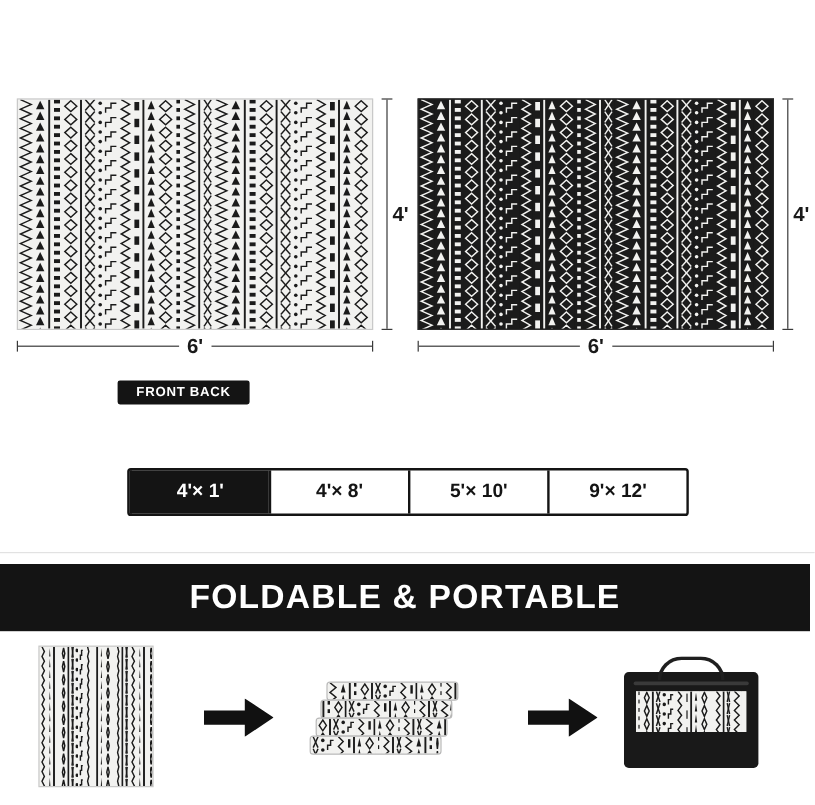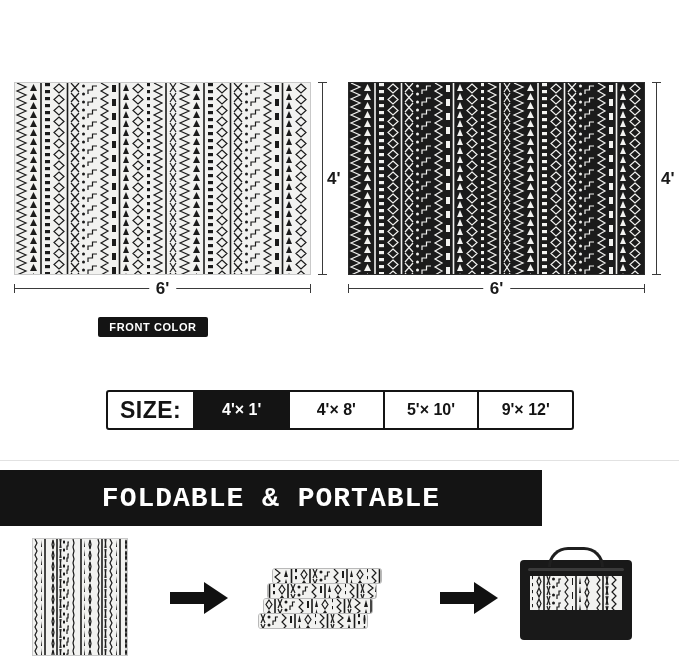--- a/index.html
+++ b/index.html
@@ -20,23 +20,22 @@
     letter-spacing: 1px;
     display: flex;
     align-items: center;
     justify-content: center;
   }
   .banner-top {
     position: absolute; left: 0; top: 0; width: 679px; height: 66px;
     font-size: 31px;
   }
   .banner-bottom {
-    position: absolute; left: 0; top: 470px; width: 542px; height: 56px;
+    position: absolute; left: 0; top: 470px; width: 675px; height: 56px;
     font-size: 28px;
-    font-family: Liberation Mono, monospace;
   }
   .banner span { display: block; }
 
   
   .rug-wrap { position: absolute; }
   .rug {
     position: relative;
     overflow: hidden;
     border: 1px solid #c9c9c9;
   }
@@ -850,21 +849,21 @@
       <div class="cap"></div>
     <div class="lbl">4'</div>
   </div>
   <div class="dim-h" style="left:14px; top:284px; width:297px;">
     <div class="cap"></div>
       <div class="line"></div>
       <div class="cap"></div>
     <div class="lbl">6'</div>
   </div>
   <div class="chip" style="left:98px; top:317px; width:110px; height:20px;">
-    <span>FRONT COLOR</span>
+    <span>FRONT BACK</span>
   </div>
 
   <div class="rug-wrap" style="left:348px; top:82px;">
     <div class="rug rug-back" id="rug-back" style="width:297px;height:193px;">
       <div class="stripes" id="stripes-back">
           <div class="band" style="width:13px">
             <svg width="13" height="191" viewBox="0 0 13 191" preserveAspectRatio="none" style="display:block">
               <rect width="13" height="191" fill="#1b1b1b"></rect>
               <path d="M2,0 L11,4 L2,8 L11,12 L2,16 L11,20 L2,24 L11,28 L2,32 L11,36 L2,40 L11,44 L2,48 L11,52 L2,56 L11,60 L2,64 L11,68 L2,72 L11,76 L2,80 L11,84 L2,88 L11,92 L2,96 L11,100 L2,104 L11,108 L2,112 L11,116 L2,120 L11,124 L2,128 L11,132 L2,136 L11,140 L2,144 L11,148 L2,152 L11,156 L2,160 L11,164 L2,168 L11,172 L2,176 L11,180 L2,184 L11,188 L2,192" stroke="#f2f2f0" fill="none" stroke-width="1.2"></path>
             </svg>
@@ -1550,21 +1549,20 @@
     <div class="lbl">4'</div>
   </div>
   <div class="dim-h" style="left:348px; top:284px; width:297px;">
     <div class="cap"></div>
       <div class="line"></div>
       <div class="cap"></div>
     <div class="lbl">6'</div>
   </div>
 
   <div class="size-bar">
-    <div class="size-label">SIZE:</div>
     <div class="size-opt active">4'× 1'</div>
     <div class="size-opt">4'× 8'</div>
     <div class="size-opt">5'× 10'</div>
     <div class="size-opt">9'× 12'</div>
   </div>
 
   <div class="divider"></div>
 
   <div class="banner banner-bottom">
     <span>FOLDABLE &amp; PORTABLE</span>

